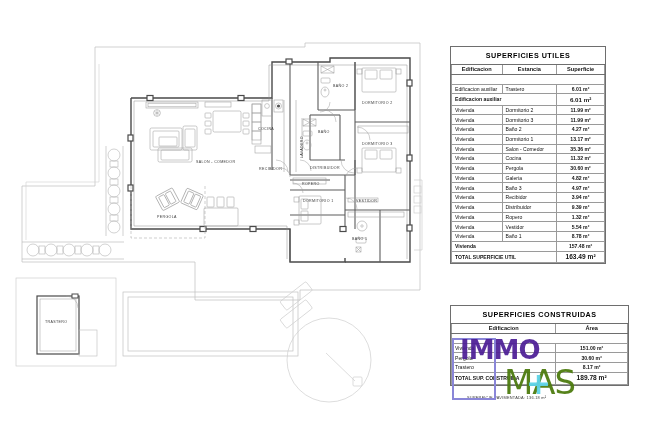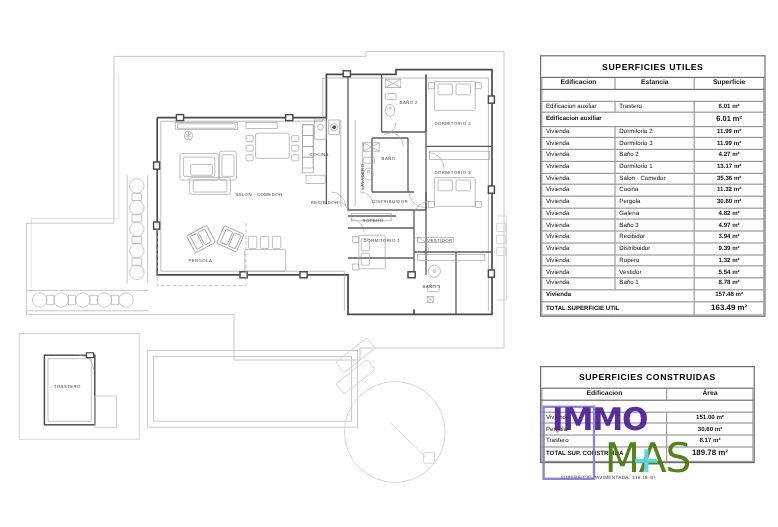--- a/index.html
+++ b/index.html
@@ -455,21 +455,21 @@
     <div class="rlabel" style="left:362px; top:142px;">DORMITORIO 3</div>
     <div class="rlabel" style="left:310px; top:166px;">DISTRIBUIDOR</div>
     <div class="rlabel" style="left:302px; top:182px;">ROPERO</div>
     <div class="rlabel" style="left:356px; top:199px;">VESTIDOR</div>
     <div class="rlabel" style="left:303px; top:199px;">DORMITORIO 1</div>
     <div class="rlabel" style="left:352px; top:237px;">BAÑO 1</div>
     <div class="rlabel" style="left:157px; top:215px;">PERGOLA</div>
     <div class="rlabel" style="left:45px; top:320px;">TRASTERO</div>
   </div>
 
-  <div class="tbl" style="left:450px; top:46px; width:188px;">
+  <div class="tbl" style="left:450px; top:46px; width:156px;">
     <div class="tbl-title">SUPERFICIES UTILES</div>
     <table class="grid">
       <thead>
         <tr>
           <th class="c-edif">Edificacion</th>
           <th class="c-est">Estancia</th>
           <th class="c-sup">Superficie</th>
         </tr>
       </thead>
       <tbody>

